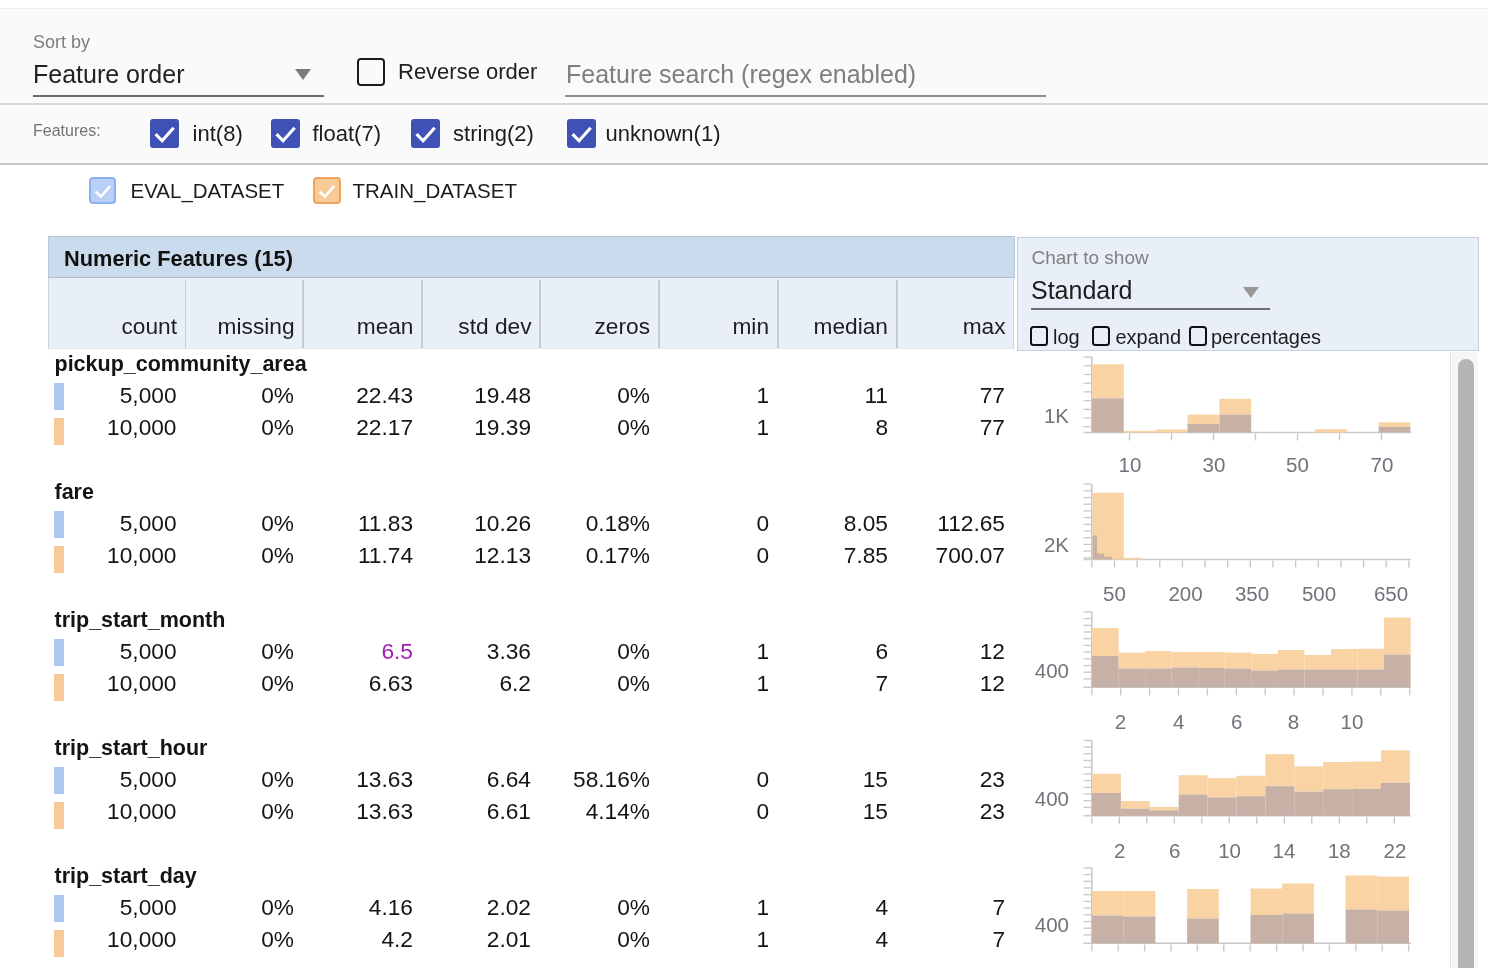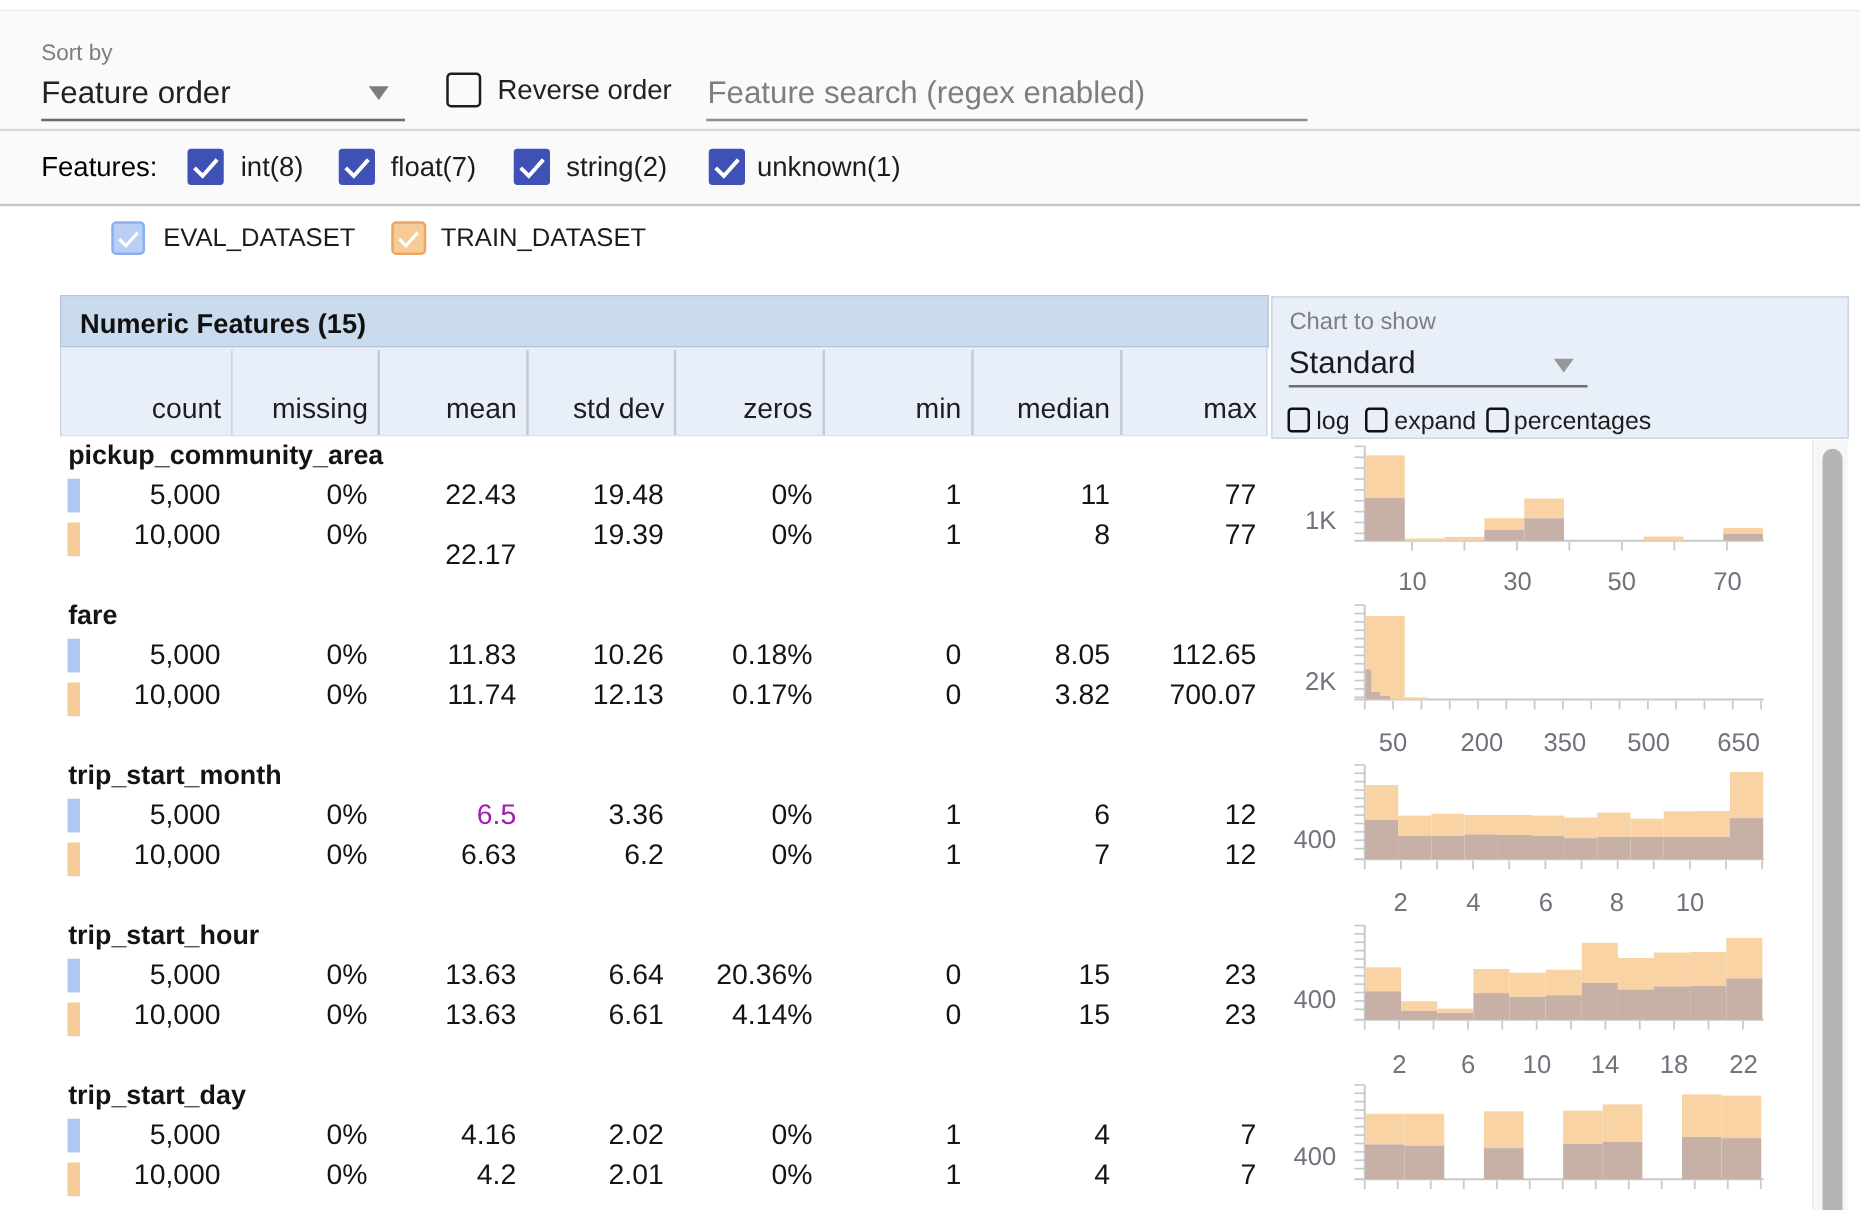--- a/index.html
+++ b/index.html
@@ -10,21 +10,21 @@
 <div class="abs" style="left:0;top:8px;width:1488px;height:1px;background:#ececec"></div>
 <div class="abs" style="top:32.8px;font-size:18px;line-height:1;color:#7d7d7d;font-weight:400;white-space:nowrap;left:33px;">Sort by</div>
 <div class="abs" style="top:61.8px;font-size:25px;line-height:1;color:#222;font-weight:400;white-space:nowrap;left:33px;">Feature order</div>
 <div class="abs" style="left:33px;top:95px;width:291px;height:2px;background:#6b6b6b"></div>
 <div class="abs" style="left:295px;top:69px;width:0;height:0;border-left:8.5px solid transparent;border-right:8.5px solid transparent;border-top:11px solid #7c7c7c"></div>
 <div class="cb" style="left:356.5px;top:58px;width:28px;height:28px;border:2.5px solid #1d1d1d;border-radius:4px;background:transparent"></div>
 <div class="abs" style="top:61.4px;font-size:22px;line-height:1;color:#202124;font-weight:400;white-space:nowrap;left:398px;">Reverse order</div>
 <div class="abs" style="top:61.8px;font-size:25px;line-height:1;color:#7e7e7e;font-weight:400;white-space:nowrap;left:566px;">Feature search (regex enabled)</div>
 <div class="abs" style="left:565px;top:95px;width:481px;height:1.8px;background:#8f8f8f"></div>
 <div class="abs" style="left:0;top:103px;width:1488px;height:1.5px;background:#d8d8d8"></div>
-<div class="abs" style="top:122.9px;font-size:22px;line-height:1;color:#000000;font-weight:400;white-space:nowrap;left:33px;">Features:</div>
+<div class="abs" style="top:122.9px;font-size:16px;line-height:1;color:#737373;font-weight:400;white-space:nowrap;left:33px;">Features:</div>
 <div class="cb" style="left:150.3px;top:119.2px;width:29px;height:29px;background:#3f51b5"><svg width="100%" height="100%" viewBox="0 0 24 24">
       <path d="M4.6 12.6 L10 18 L19.6 7.2" stroke="#fff" stroke-width="2.6" fill="none"></path>
     </svg></div>
 <div class="abs" style="top:122.9px;font-size:22px;line-height:1;color:#1c1c1c;font-weight:400;white-space:nowrap;left:192.6px;">int(8)</div>
 <div class="cb" style="left:271.4px;top:119.2px;width:29px;height:29px;background:#3f51b5"><svg width="100%" height="100%" viewBox="0 0 24 24">
       <path d="M4.6 12.6 L10 18 L19.6 7.2" stroke="#fff" stroke-width="2.6" fill="none"></path>
     </svg></div>
 <div class="abs" style="top:122.9px;font-size:22px;line-height:1;color:#1c1c1c;font-weight:400;white-space:nowrap;left:312.5px;">float(7)</div>
 <div class="cb" style="left:410.8px;top:119.2px;width:29px;height:29px;background:#3f51b5"><svg width="100%" height="100%" viewBox="0 0 24 24">
       <path d="M4.6 12.6 L10 18 L19.6 7.2" stroke="#fff" stroke-width="2.6" fill="none"></path>
@@ -78,21 +78,21 @@
 <div class="abs" style="top:383.8px;font-size:22.7px;line-height:1;color:#141414;font-weight:400;white-space:nowrap;left:-123.5px;width:300px;text-align:right;">5,000</div>
 <div class="abs" style="top:383.8px;font-size:22.7px;line-height:1;color:#141414;font-weight:400;white-space:nowrap;left:-6px;width:300px;text-align:right;">0%</div>
 <div class="abs" style="top:383.8px;font-size:22.7px;line-height:1;color:#141414;font-weight:400;white-space:nowrap;left:113px;width:300px;text-align:right;">22.43</div>
 <div class="abs" style="top:383.8px;font-size:22.7px;line-height:1;color:#141414;font-weight:400;white-space:nowrap;left:231px;width:300px;text-align:right;">19.48</div>
 <div class="abs" style="top:383.8px;font-size:22.7px;line-height:1;color:#141414;font-weight:400;white-space:nowrap;left:350px;width:300px;text-align:right;">0%</div>
 <div class="abs" style="top:383.8px;font-size:22.7px;line-height:1;color:#141414;font-weight:400;white-space:nowrap;left:469px;width:300px;text-align:right;">1</div>
 <div class="abs" style="top:383.8px;font-size:22.7px;line-height:1;color:#141414;font-weight:400;white-space:nowrap;left:588px;width:300px;text-align:right;">11</div>
 <div class="abs" style="top:383.8px;font-size:22.7px;line-height:1;color:#141414;font-weight:400;white-space:nowrap;left:705px;width:300px;text-align:right;">77</div>
 <div class="abs" style="top:416.3px;font-size:22.7px;line-height:1;color:#141414;font-weight:400;white-space:nowrap;left:-123.5px;width:300px;text-align:right;">10,000</div>
 <div class="abs" style="top:416.3px;font-size:22.7px;line-height:1;color:#141414;font-weight:400;white-space:nowrap;left:-6px;width:300px;text-align:right;">0%</div>
-<div class="abs" style="top:416.3px;font-size:22.7px;line-height:1;color:#141414;font-weight:400;white-space:nowrap;left:113px;width:300px;text-align:right;margin-top:16px;">22.17</div>
+<div class="abs" style="top:416.3px;font-size:22.7px;line-height:1;color:#141414;font-weight:400;white-space:nowrap;left:113px;width:300px;text-align:right;">22.17</div>
 <div class="abs" style="top:416.3px;font-size:22.7px;line-height:1;color:#141414;font-weight:400;white-space:nowrap;left:231px;width:300px;text-align:right;">19.39</div>
 <div class="abs" style="top:416.3px;font-size:22.7px;line-height:1;color:#141414;font-weight:400;white-space:nowrap;left:350px;width:300px;text-align:right;">0%</div>
 <div class="abs" style="top:416.3px;font-size:22.7px;line-height:1;color:#141414;font-weight:400;white-space:nowrap;left:469px;width:300px;text-align:right;">1</div>
 <div class="abs" style="top:416.3px;font-size:22.7px;line-height:1;color:#141414;font-weight:400;white-space:nowrap;left:588px;width:300px;text-align:right;">8</div>
 <div class="abs" style="top:416.3px;font-size:22.7px;line-height:1;color:#141414;font-weight:400;white-space:nowrap;left:705px;width:300px;text-align:right;">77</div>
 <div class="abs" style="top:482.3px;font-size:21.5px;line-height:1;color:#141414;font-weight:700;white-space:nowrap;left:54.5px;">fare</div>
 <div class="abs" style="left:54px;top:511.3px;width:9.5px;height:26.4px;background:#aec8f2"></div>
 <div class="abs" style="left:54px;top:546.2px;width:9.5px;height:26.4px;background:#f6cb98"></div>
 <div class="abs" style="top:511.8px;font-size:22.7px;line-height:1;color:#141414;font-weight:400;white-space:nowrap;left:-123.5px;width:300px;text-align:right;">5,000</div>
 <div class="abs" style="top:511.8px;font-size:22.7px;line-height:1;color:#141414;font-weight:400;white-space:nowrap;left:-6px;width:300px;text-align:right;">0%</div>
@@ -101,21 +101,21 @@
 <div class="abs" style="top:511.8px;font-size:22.7px;line-height:1;color:#141414;font-weight:400;white-space:nowrap;left:350px;width:300px;text-align:right;">0.18%</div>
 <div class="abs" style="top:511.8px;font-size:22.7px;line-height:1;color:#141414;font-weight:400;white-space:nowrap;left:469px;width:300px;text-align:right;">0</div>
 <div class="abs" style="top:511.8px;font-size:22.7px;line-height:1;color:#141414;font-weight:400;white-space:nowrap;left:588px;width:300px;text-align:right;">8.05</div>
 <div class="abs" style="top:511.8px;font-size:22.7px;line-height:1;color:#141414;font-weight:400;white-space:nowrap;left:705px;width:300px;text-align:right;">112.65</div>
 <div class="abs" style="top:544.3px;font-size:22.7px;line-height:1;color:#141414;font-weight:400;white-space:nowrap;left:-123.5px;width:300px;text-align:right;">10,000</div>
 <div class="abs" style="top:544.3px;font-size:22.7px;line-height:1;color:#141414;font-weight:400;white-space:nowrap;left:-6px;width:300px;text-align:right;">0%</div>
 <div class="abs" style="top:544.3px;font-size:22.7px;line-height:1;color:#141414;font-weight:400;white-space:nowrap;left:113px;width:300px;text-align:right;">11.74</div>
 <div class="abs" style="top:544.3px;font-size:22.7px;line-height:1;color:#141414;font-weight:400;white-space:nowrap;left:231px;width:300px;text-align:right;">12.13</div>
 <div class="abs" style="top:544.3px;font-size:22.7px;line-height:1;color:#141414;font-weight:400;white-space:nowrap;left:350px;width:300px;text-align:right;">0.17%</div>
 <div class="abs" style="top:544.3px;font-size:22.7px;line-height:1;color:#141414;font-weight:400;white-space:nowrap;left:469px;width:300px;text-align:right;">0</div>
-<div class="abs" style="top:544.3px;font-size:22.7px;line-height:1;color:#141414;font-weight:400;white-space:nowrap;left:588px;width:300px;text-align:right;">3.82</div>
+<div class="abs" style="top:544.3px;font-size:22.7px;line-height:1;color:#141414;font-weight:400;white-space:nowrap;left:588px;width:300px;text-align:right;">7.85</div>
 <div class="abs" style="top:544.3px;font-size:22.7px;line-height:1;color:#141414;font-weight:400;white-space:nowrap;left:705px;width:300px;text-align:right;">700.07</div>
 <div class="abs" style="top:610.3px;font-size:21.5px;line-height:1;color:#141414;font-weight:700;white-space:nowrap;left:54.5px;">trip_start_month</div>
 <div class="abs" style="left:54px;top:639.3px;width:9.5px;height:26.4px;background:#aec8f2"></div>
 <div class="abs" style="left:54px;top:674.2px;width:9.5px;height:26.4px;background:#f6cb98"></div>
 <div class="abs" style="top:639.8px;font-size:22.7px;line-height:1;color:#141414;font-weight:400;white-space:nowrap;left:-123.5px;width:300px;text-align:right;">5,000</div>
 <div class="abs" style="top:639.8px;font-size:22.7px;line-height:1;color:#141414;font-weight:400;white-space:nowrap;left:-6px;width:300px;text-align:right;">0%</div>
 <div class="abs" style="top:639.8px;font-size:22.7px;line-height:1;color:#a21caf;font-weight:400;white-space:nowrap;left:113px;width:300px;text-align:right;">6.5</div>
 <div class="abs" style="top:639.8px;font-size:22.7px;line-height:1;color:#141414;font-weight:400;white-space:nowrap;left:231px;width:300px;text-align:right;">3.36</div>
 <div class="abs" style="top:639.8px;font-size:22.7px;line-height:1;color:#141414;font-weight:400;white-space:nowrap;left:350px;width:300px;text-align:right;">0%</div>
 <div class="abs" style="top:639.8px;font-size:22.7px;line-height:1;color:#141414;font-weight:400;white-space:nowrap;left:469px;width:300px;text-align:right;">1</div>
@@ -129,21 +129,21 @@
 <div class="abs" style="top:672.3px;font-size:22.7px;line-height:1;color:#141414;font-weight:400;white-space:nowrap;left:469px;width:300px;text-align:right;">1</div>
 <div class="abs" style="top:672.3px;font-size:22.7px;line-height:1;color:#141414;font-weight:400;white-space:nowrap;left:588px;width:300px;text-align:right;">7</div>
 <div class="abs" style="top:672.3px;font-size:22.7px;line-height:1;color:#141414;font-weight:400;white-space:nowrap;left:705px;width:300px;text-align:right;">12</div>
 <div class="abs" style="top:738.3px;font-size:21.5px;line-height:1;color:#141414;font-weight:700;white-space:nowrap;left:54.5px;">trip_start_hour</div>
 <div class="abs" style="left:54px;top:767.3px;width:9.5px;height:26.4px;background:#aec8f2"></div>
 <div class="abs" style="left:54px;top:802.2px;width:9.5px;height:26.4px;background:#f6cb98"></div>
 <div class="abs" style="top:767.8px;font-size:22.7px;line-height:1;color:#141414;font-weight:400;white-space:nowrap;left:-123.5px;width:300px;text-align:right;">5,000</div>
 <div class="abs" style="top:767.8px;font-size:22.7px;line-height:1;color:#141414;font-weight:400;white-space:nowrap;left:-6px;width:300px;text-align:right;">0%</div>
 <div class="abs" style="top:767.8px;font-size:22.7px;line-height:1;color:#141414;font-weight:400;white-space:nowrap;left:113px;width:300px;text-align:right;">13.63</div>
 <div class="abs" style="top:767.8px;font-size:22.7px;line-height:1;color:#141414;font-weight:400;white-space:nowrap;left:231px;width:300px;text-align:right;">6.64</div>
-<div class="abs" style="top:767.8px;font-size:22.7px;line-height:1;color:#141414;font-weight:400;white-space:nowrap;left:350px;width:300px;text-align:right;">20.36%</div>
+<div class="abs" style="top:767.8px;font-size:22.7px;line-height:1;color:#141414;font-weight:400;white-space:nowrap;left:350px;width:300px;text-align:right;">58.16%</div>
 <div class="abs" style="top:767.8px;font-size:22.7px;line-height:1;color:#141414;font-weight:400;white-space:nowrap;left:469px;width:300px;text-align:right;">0</div>
 <div class="abs" style="top:767.8px;font-size:22.7px;line-height:1;color:#141414;font-weight:400;white-space:nowrap;left:588px;width:300px;text-align:right;">15</div>
 <div class="abs" style="top:767.8px;font-size:22.7px;line-height:1;color:#141414;font-weight:400;white-space:nowrap;left:705px;width:300px;text-align:right;">23</div>
 <div class="abs" style="top:800.3px;font-size:22.7px;line-height:1;color:#141414;font-weight:400;white-space:nowrap;left:-123.5px;width:300px;text-align:right;">10,000</div>
 <div class="abs" style="top:800.3px;font-size:22.7px;line-height:1;color:#141414;font-weight:400;white-space:nowrap;left:-6px;width:300px;text-align:right;">0%</div>
 <div class="abs" style="top:800.3px;font-size:22.7px;line-height:1;color:#141414;font-weight:400;white-space:nowrap;left:113px;width:300px;text-align:right;">13.63</div>
 <div class="abs" style="top:800.3px;font-size:22.7px;line-height:1;color:#141414;font-weight:400;white-space:nowrap;left:231px;width:300px;text-align:right;">6.61</div>
 <div class="abs" style="top:800.3px;font-size:22.7px;line-height:1;color:#141414;font-weight:400;white-space:nowrap;left:350px;width:300px;text-align:right;">4.14%</div>
 <div class="abs" style="top:800.3px;font-size:22.7px;line-height:1;color:#141414;font-weight:400;white-space:nowrap;left:469px;width:300px;text-align:right;">0</div>
 <div class="abs" style="top:800.3px;font-size:22.7px;line-height:1;color:#141414;font-weight:400;white-space:nowrap;left:588px;width:300px;text-align:right;">15</div>

